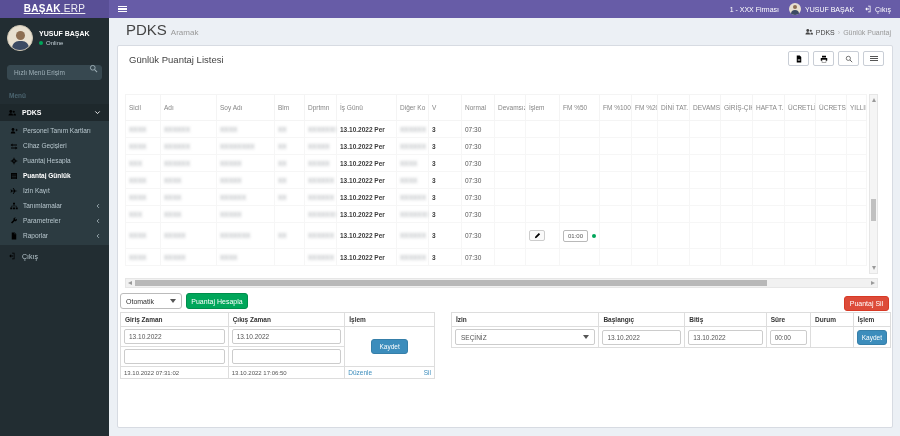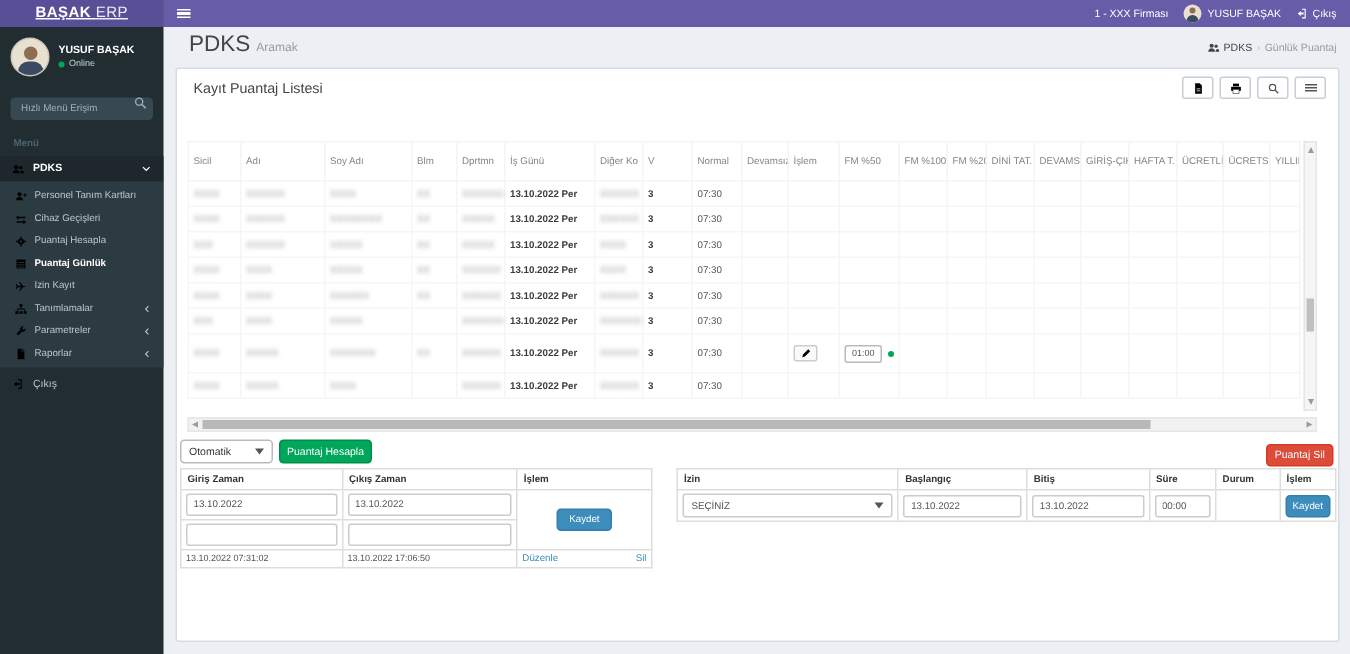--- a/index.html
+++ b/index.html
@@ -308,21 +308,21 @@
   <div class="breadcrumb">
     <svg width="8" height="8" fill="#444">
         <use href="#i-users"></use>
       </svg>
     <span>PDKS</span>
     <span class="sep">›</span>
     <span class="muted">Günlük Puantaj</span>
   </div>
 
   <section class="box">
-    <div class="box-title">Kayıt Puantaj Listesi</div>
+    <div class="box-title">Günlük Puantaj Listesi</div>
     <div class="box-tools">
       <div class="tool-btn">
           <svg>
             <use href="#i-doc"></use>
           </svg>
         </div>
       <div class="tool-btn">
           <svg>
             <use href="#i-print"></use>
           </svg>

